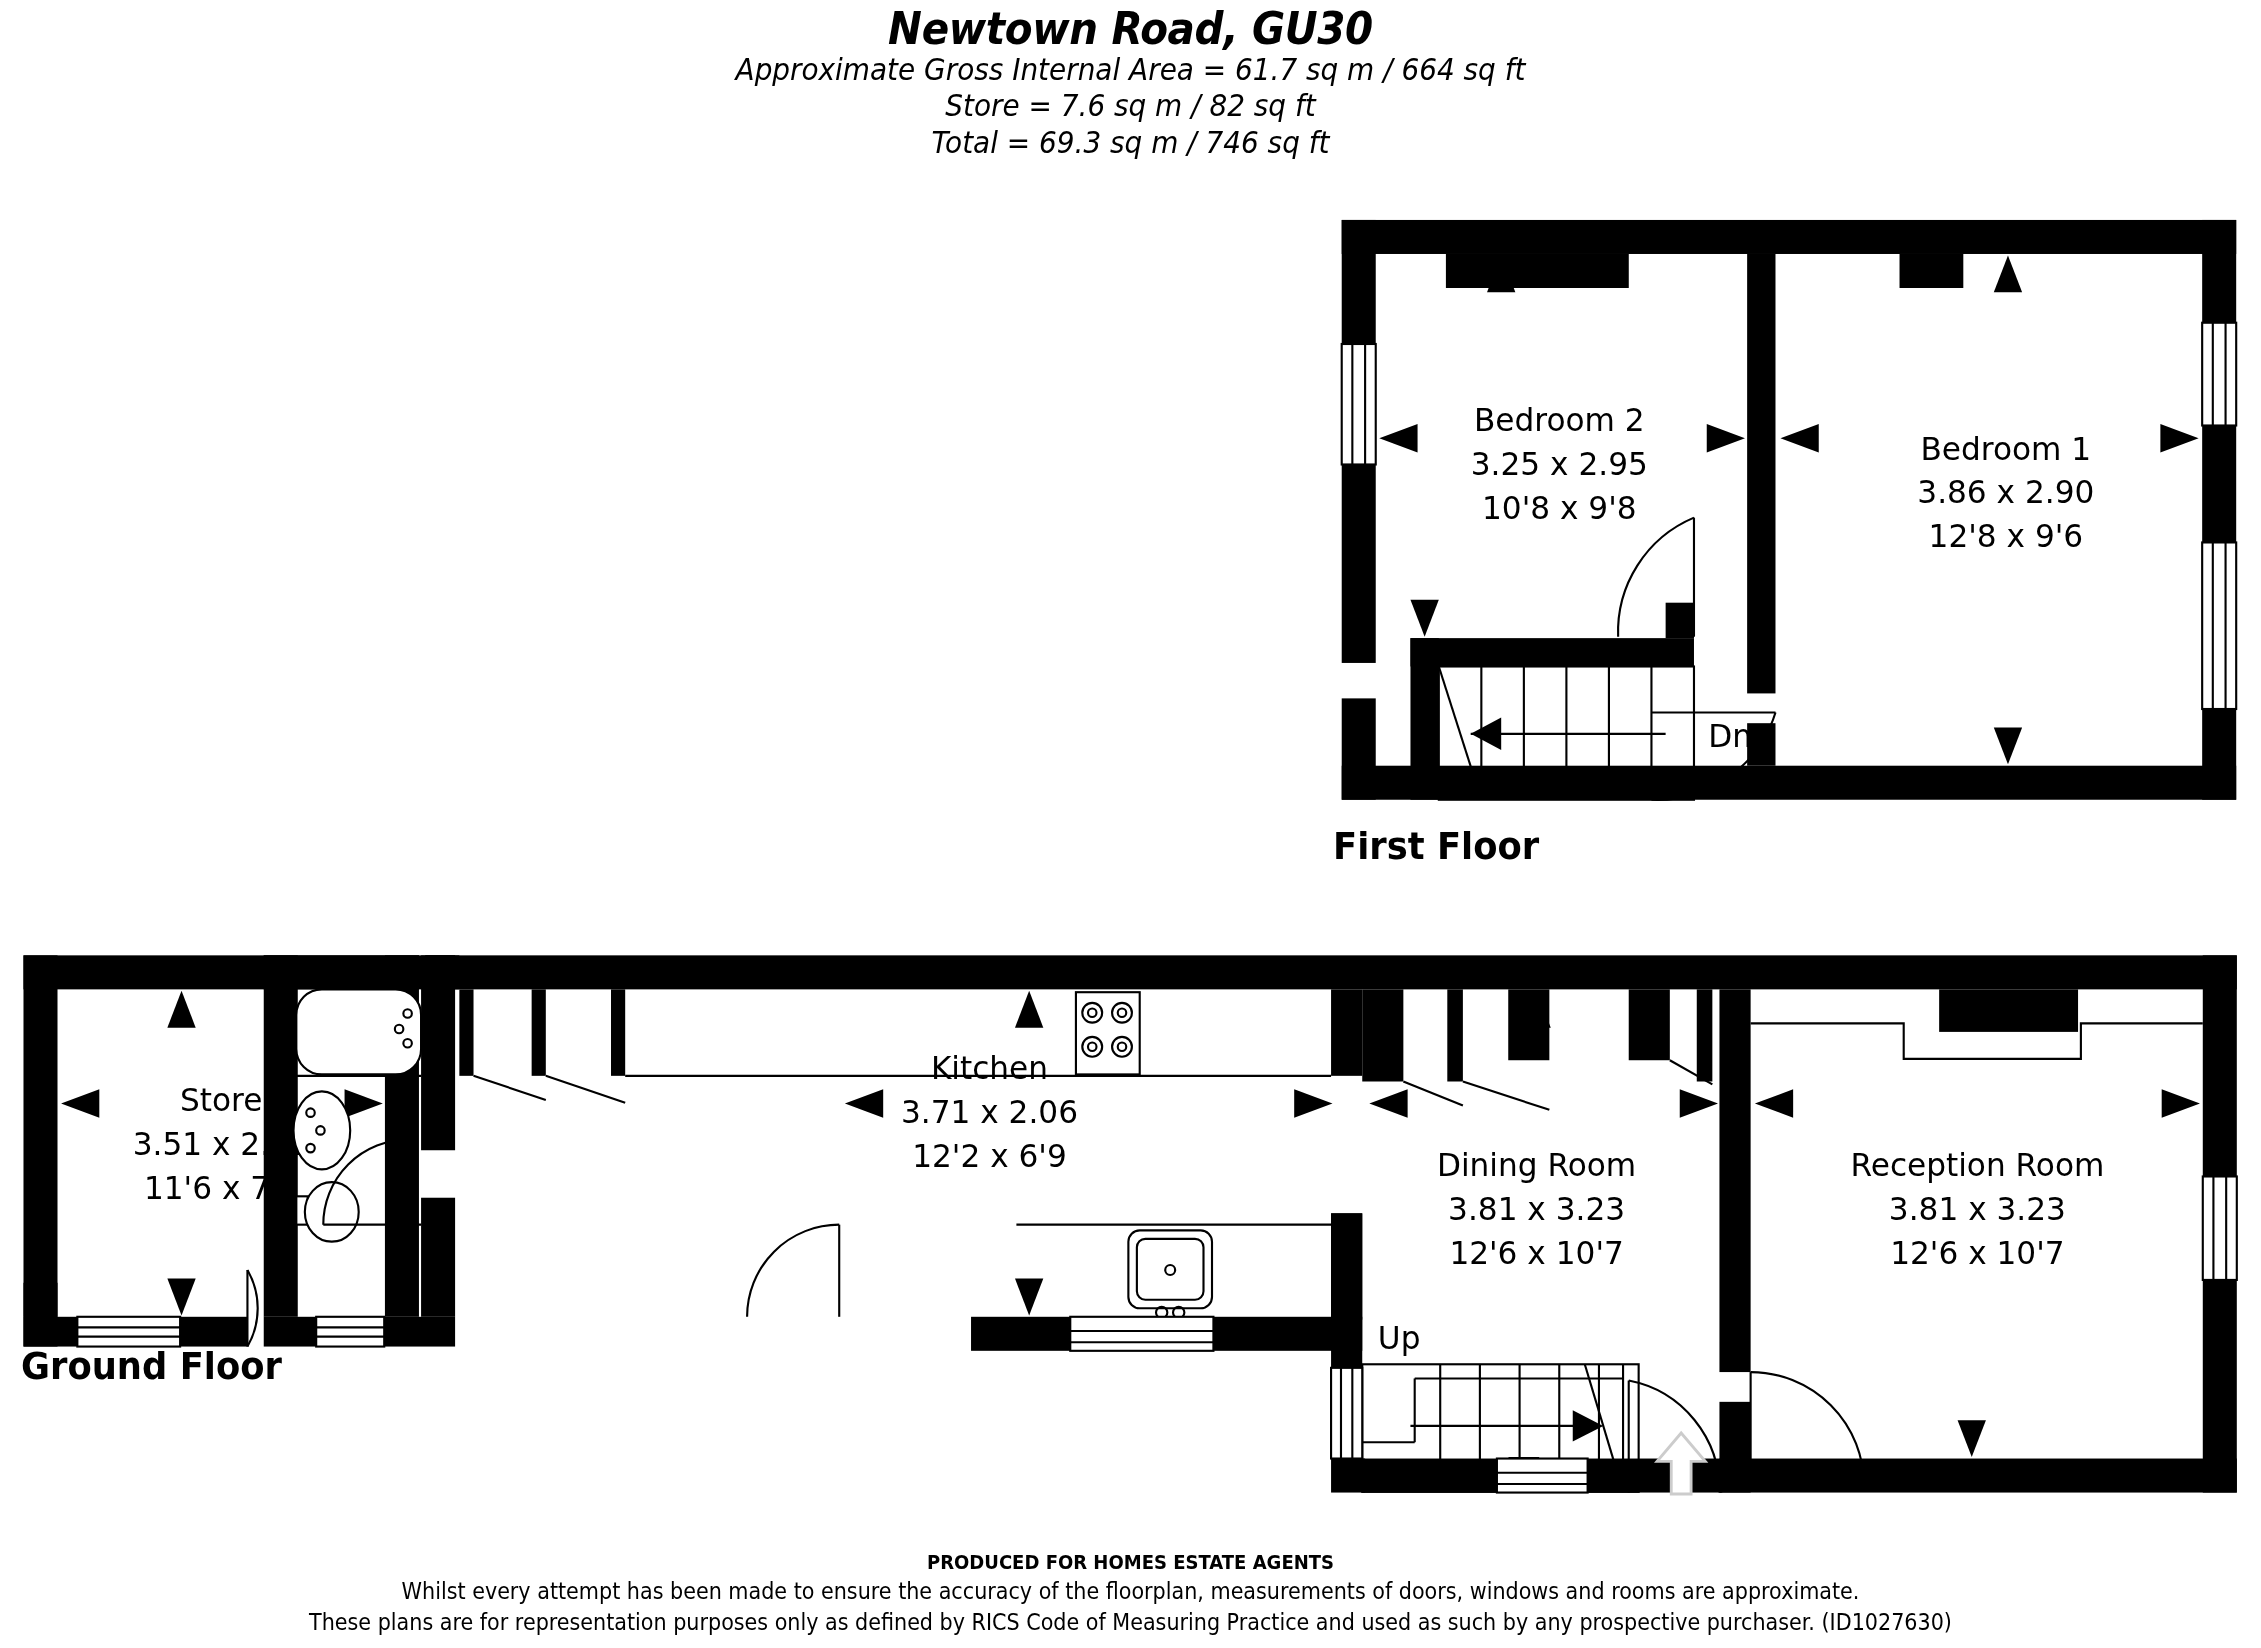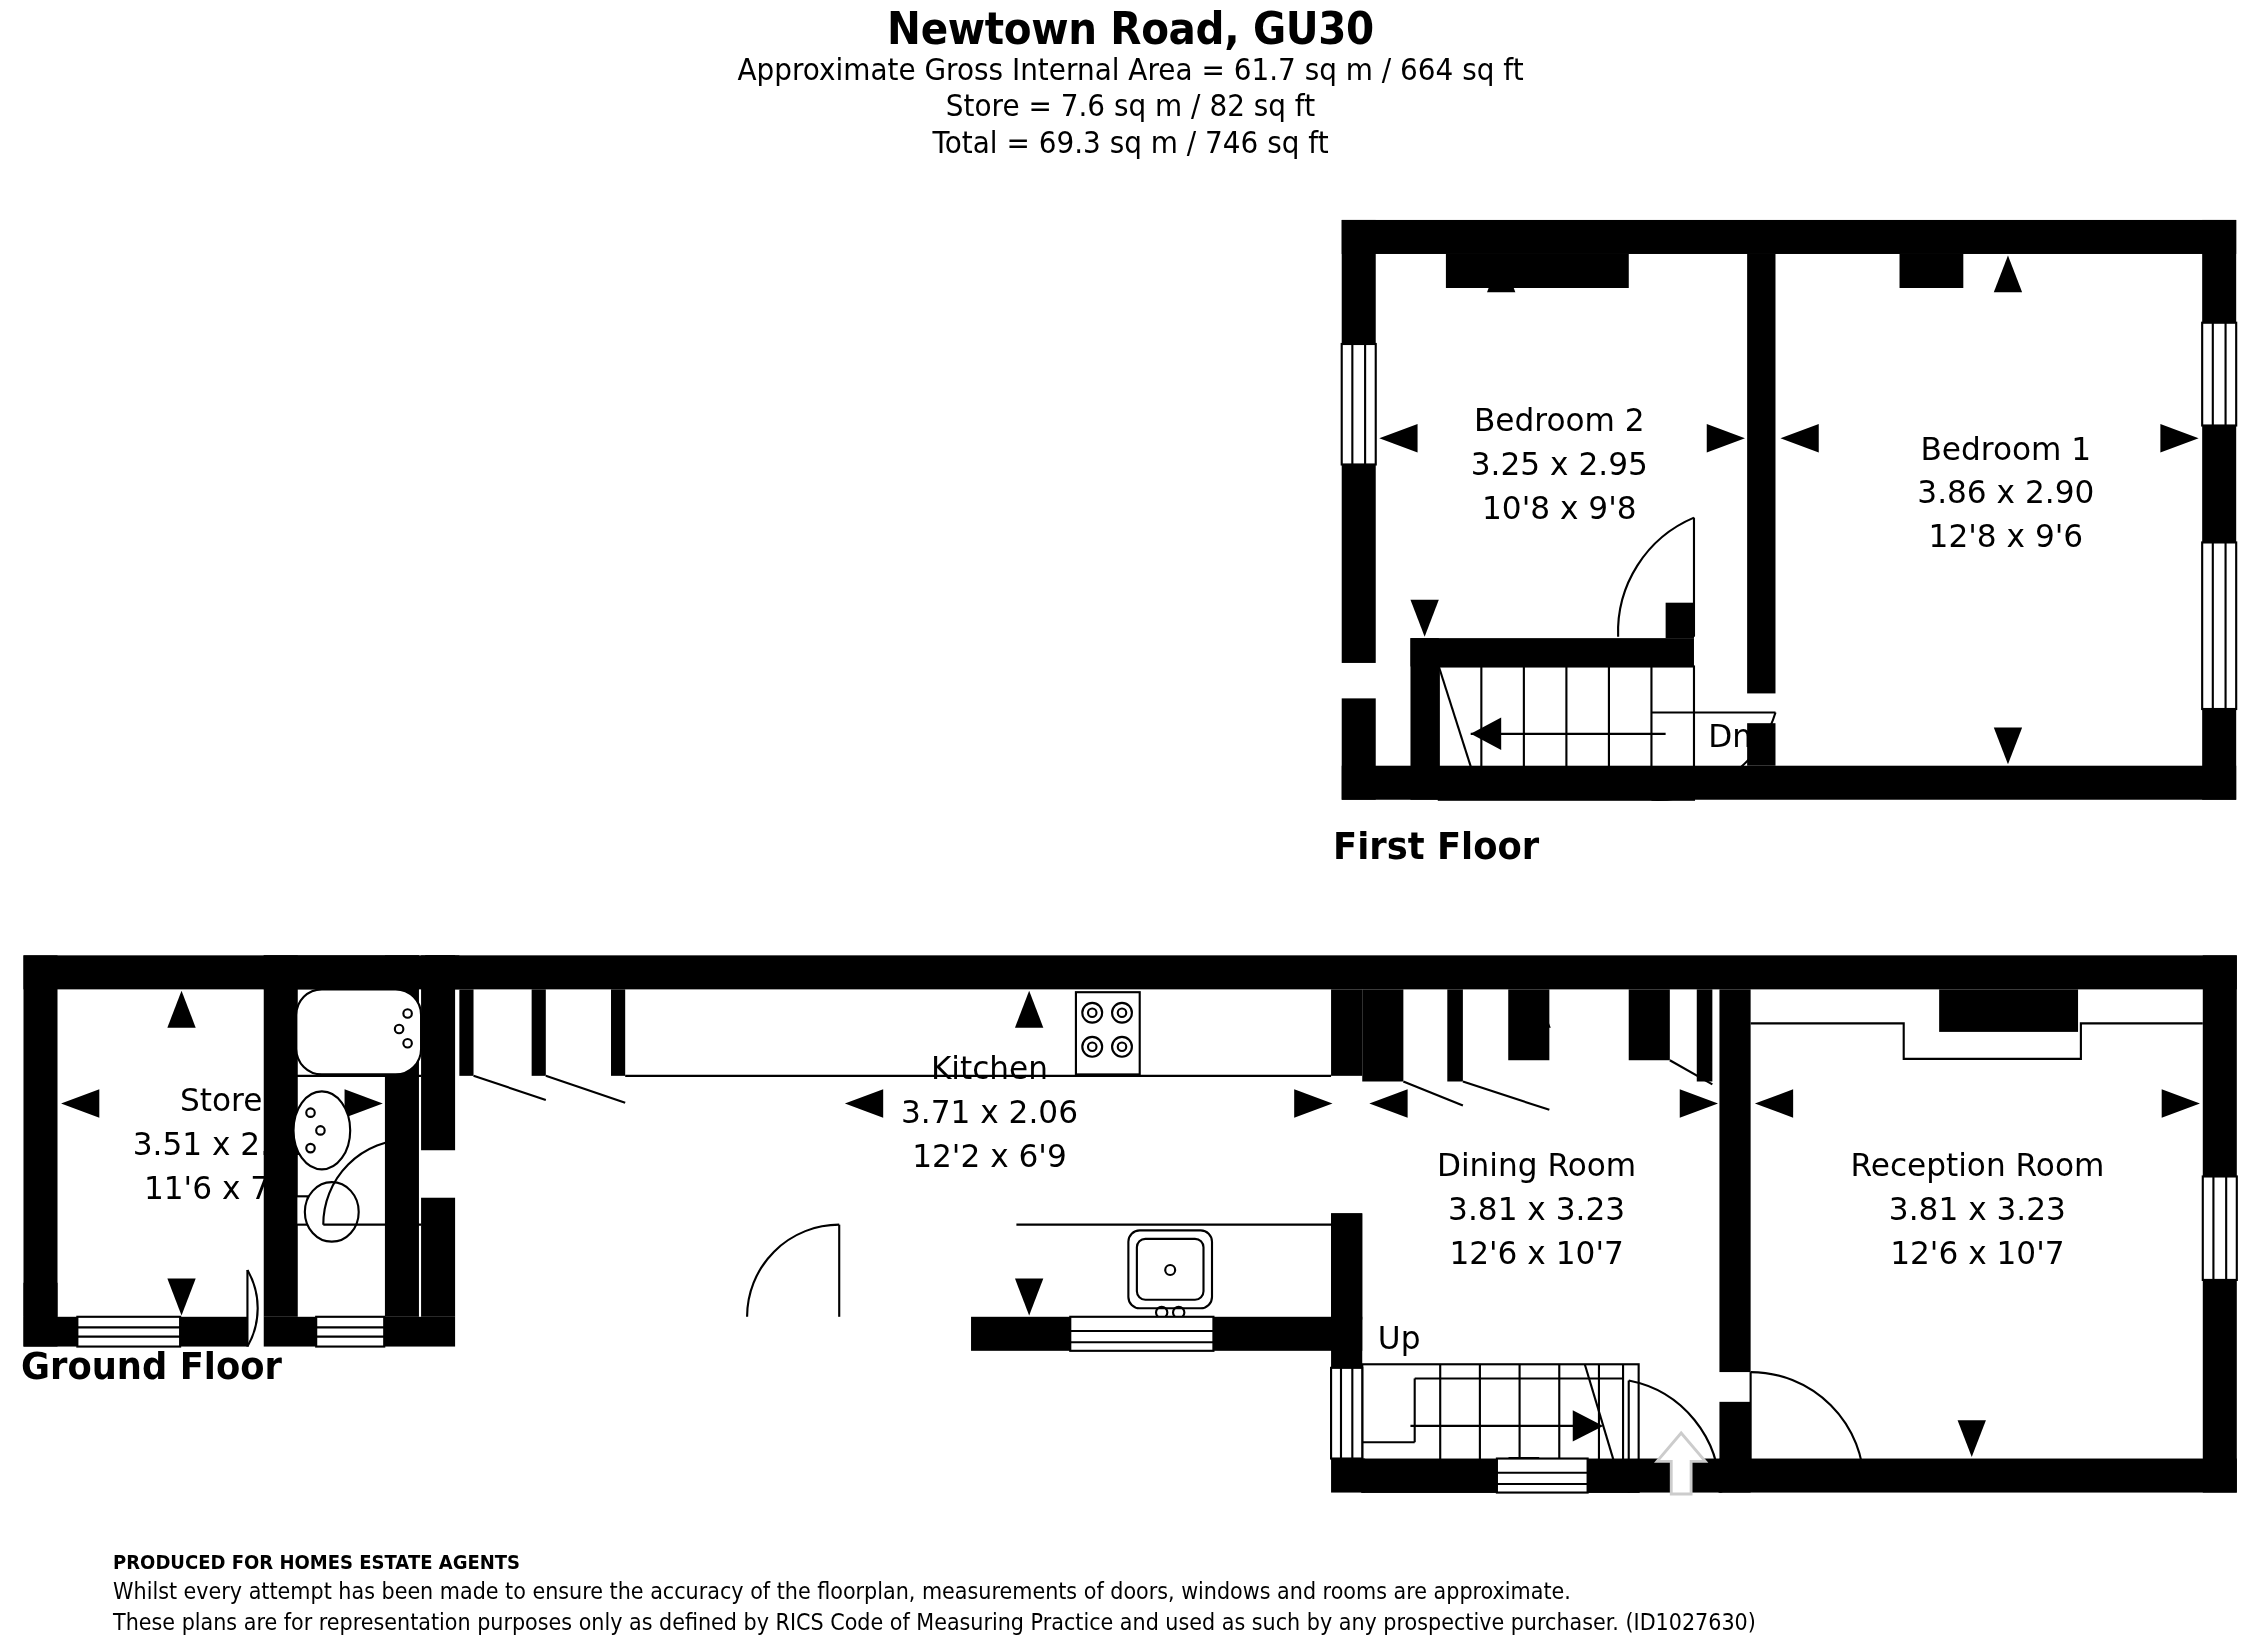--- a/index.html
+++ b/index.html
@@ -17,20 +17,21 @@
     overflow: hidden;
   }
 
   
   .header {
     position: absolute;
     top: 0;
     left: 0;
     width: 2261px;
     text-align: center;
+    font-style: italic;
   }
   .title {
     font-family: "DejaVu Sans", "Liberation Sans", sans-serif;
     font-weight: bold;
     font-size: 44px;
     letter-spacing: -0.4px;
     margin-top: 5.7px;
     line-height: 1.05;
     transform: scaleX(0.92);
   }
@@ -90,20 +91,21 @@
     fill: #000000;
     text-anchor: start;
   }
 
   
   .footer {
     position: absolute;
     left: 0;
     top: 1549px;
     width: 2261px;
+    text-align: center;
   }
   .footerBold {
     font-family: "DejaVu Sans", "Liberation Sans", sans-serif;
     font-weight: bold;
     font-size: 20px;
     transform: scaleX(0.9);
     line-height: 1.35;
   }
   .footerLine {
     font-family: "DejaVu Sans", "Liberation Sans", sans-serif;

